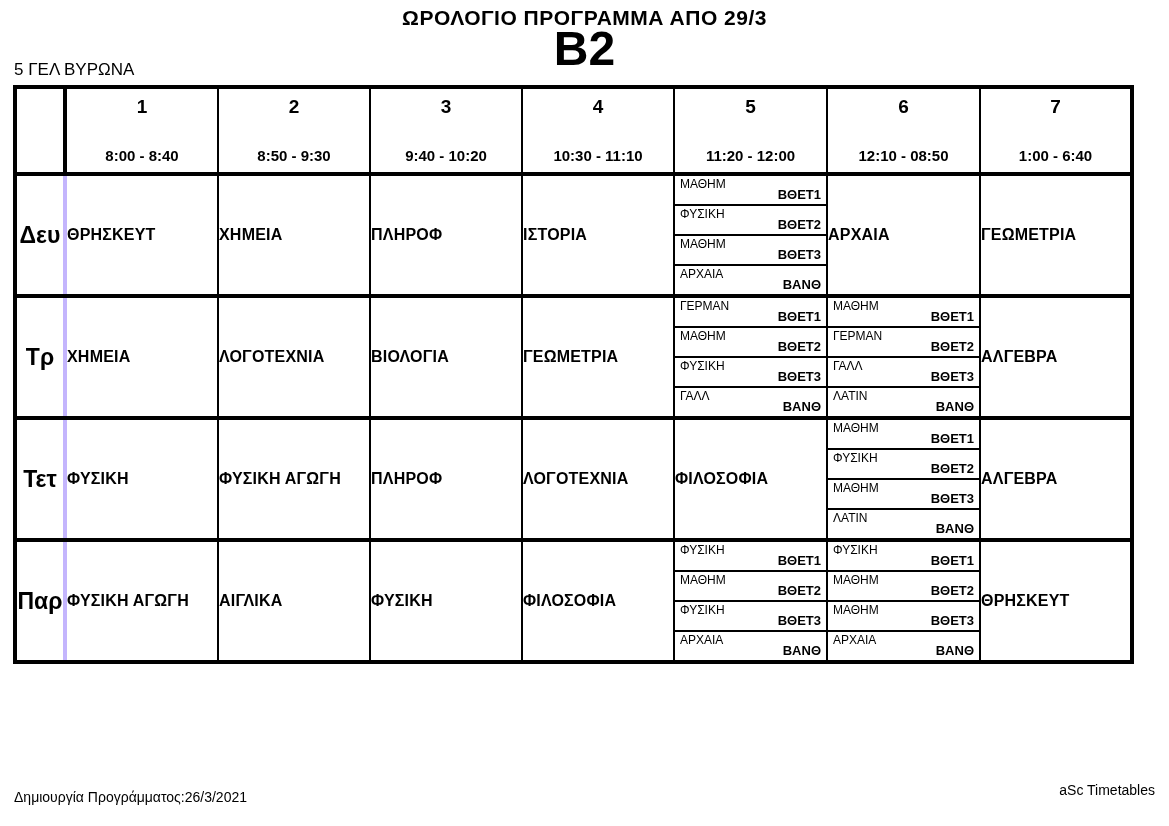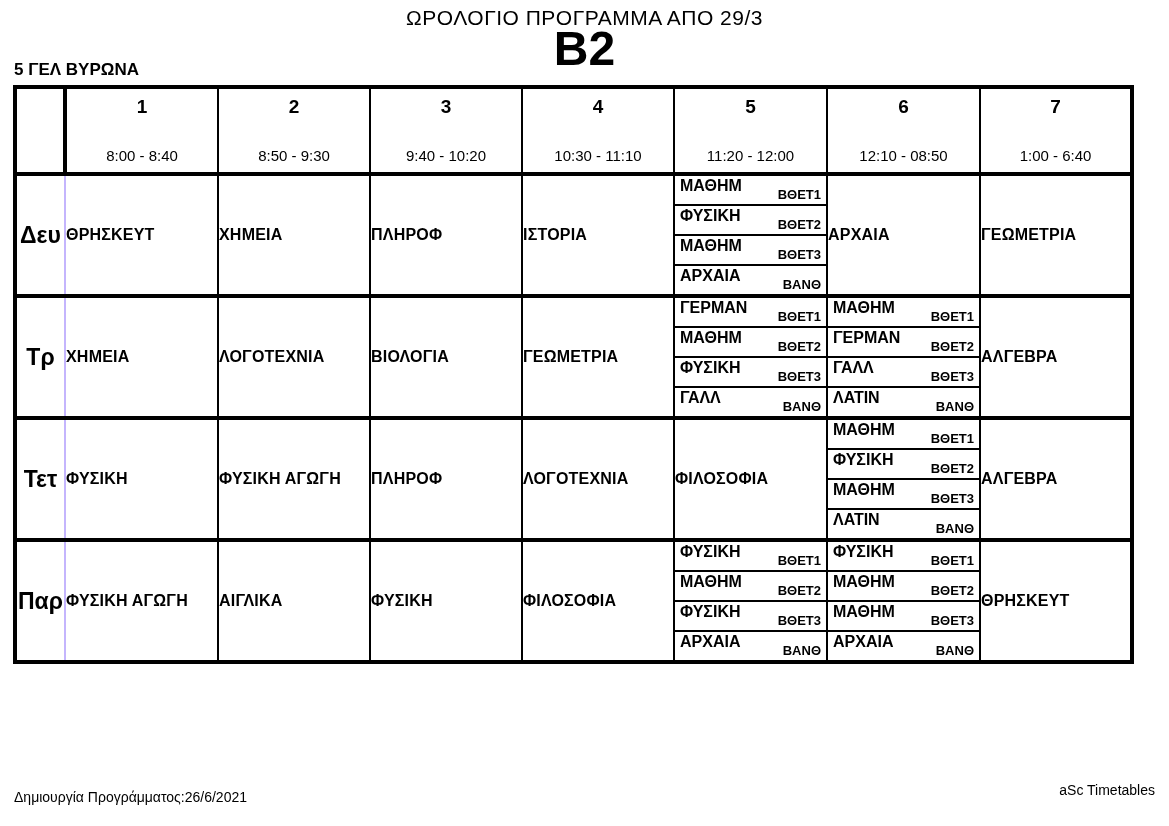--- a/index.html
+++ b/index.html
@@ -4,62 +4,62 @@
 <style>
   html,body { margin:0; padding:0; }
   body {
     width:1169px; height:826px;
     background:#ffffff; color:#000000;
     font-family:"Liberation Sans", sans-serif;
     position:relative; overflow:hidden;
   }
   .title {
     position:absolute; top:6px; left:0; width:100%;
-    text-align:center; font-size:21px; font-weight:normal;
+    text-align:center; font-size:21px; font-weight:bold;
     letter-spacing:0.5px;
   }
   .classname {
     position:absolute; top:24px; left:0; width:100%;
     text-align:center; font-size:48px; font-weight:bold;
     line-height:50px;
   }
   .school {
     position:absolute; top:60px; left:14px;
-    font-size:17px; font-weight:bold;
+    font-size:17px; font-weight:normal;
   }
   table.tt {
     position:absolute; top:85px; left:13px;
     border-collapse:collapse; table-layout:fixed;
     border:4px solid #000;
   }
   .tt th, .tt td { border:2px solid #000; padding:0; }
   .tt thead th { border-bottom:4px solid #000; vertical-align:top; }
   .tt thead th.corner { border-right:4px solid #000; }
   .head-wrap {
     display:flex; flex-direction:column; justify-content:space-between;
     height:83px; padding:7px 0 8px; box-sizing:border-box;
   }
   .col-num  { font-size:19px; font-weight:bold; text-align:center; }
-  .col-time { font-size:15px; font-weight:normal; text-align:center; }
+  .col-time { font-size:15px; font-weight:bold; text-align:center; }
   .tt tbody th.day {
-    border-right:2px solid #c4b5fd; border-top:4px solid #000; border-bottom:4px solid #000;
+    border-right:4px solid #c4b5fd; border-top:4px solid #000; border-bottom:4px solid #000;
     font-size:23px; font-weight:bold; text-align:center; vertical-align:middle;
   }
   .tt tbody td { border-top:4px solid #000; border-bottom:4px solid #000; height:118px; }
   td.single { text-align:left; vertical-align:middle; }
   .subject { font-weight:bold; font-size:16px; letter-spacing:0.2px; }
   td.split { vertical-align:top; }
   .split-wrap { display:flex; flex-direction:column; height:118px; box-sizing:border-box; }
   .sub-row {
     flex:1 1 0; display:flex; justify-content:space-between;
     border-bottom:2px solid #000; padding:1px 5px 2px 5px; box-sizing:border-box;
     min-height:0;
   }
   .sub-row:last-child { border-bottom:none; }
-  .sub-subject { font-weight:bold; font-size:16px; align-self:flex-start; white-space:nowrap; }
+  .sub-subject { font-weight:normal; font-size:12px; align-self:flex-start; white-space:nowrap; }
   .sub-group   { font-weight:bold; font-size:13px; align-self:flex-end; white-space:nowrap; }
   .footer-left  { position:absolute; left:14px;  top:789px; font-size:14px; }
   .footer-right { position:absolute; right:14px; top:782px; font-size:14px; }
 </style>
 </head>
 <body>
 
 <div class="title">ΩΡΟΛΟΓΙΟ ΠΡΟΓΡΑΜΜΑ ΑΠΟ 29/3</div>
 <div class="classname">B2</div>
 <div class="school">5 ΓΕΛ ΒΥΡΩΝΑ</div>
@@ -273,14 +273,14 @@
               <span class="sub-subject">ΑΡΧΑΙΑ</span>
               <span class="sub-group">ΒΑΝΘ</span>
             </div>
           </div>
         </td>
         <td class="single"><span class="subject">ΘΡΗΣΚΕΥΤ</span></td>
       </tr>
     </tbody>
   </table>
 
-<div class="footer-left">Δημιουργία Προγράμματος:26/6/2021</div>
+<div class="footer-left">Δημιουργία Προγράμματος:26/3/2021</div>
 <div class="footer-right">aSc Timetables</div>
 
 </body></html>

